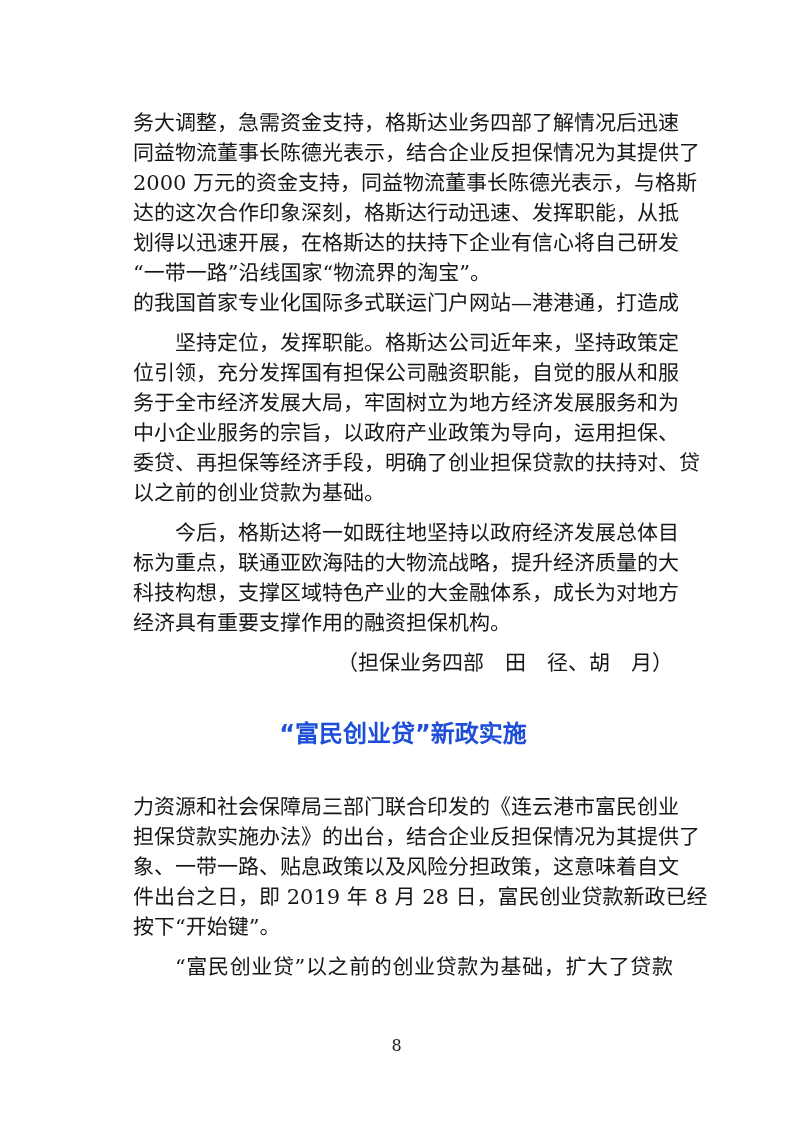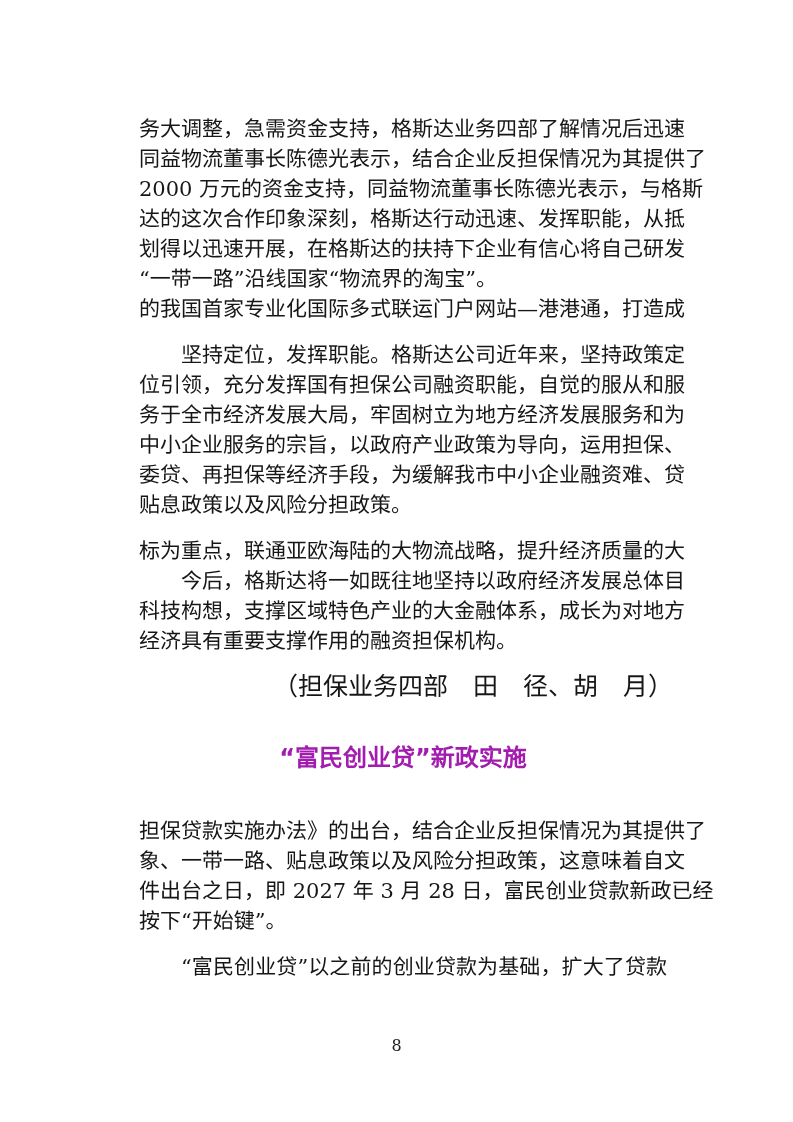--- a/index.html
+++ b/index.html
@@ -15,50 +15,50 @@
     overflow: hidden;
     font-family: "DejaVu Serif", serif;
     color: #161616;
   }
   .content {
     position: absolute;
     left: 123px;
     top: 98px;
     width: 560px;
   }
-  .para { margin: 16px; padding: 0; }
+  .para { margin: 10px; padding: 0; }
   .tline {
     font-size: 21px;
     line-height: 30px;
     white-space: nowrap;
     text-align: justify;
     text-align-last: justify;
     letter-spacing: 0;
   }
   .tline.short {
     text-align-last: left;
   }
   .tline.indent {
     text-indent: 42px;
   }
   .byline {
-    font-size: 25px;
+    font-size: 21px;
     line-height: 30px;
     text-align: right;
     padding-right: 10px;
     margin-top: 6px;
   }
   .article-title {
     font-family: "DejaVu Sans", sans-serif;
     font-weight: bold;
     font-size: 24px;
     line-height: 36px;
     text-align: center;
     margin: 38px 0 0 0;
-    color: #a21caf;
+    color: #1d4ed8;
   }
   .para-after-title {
     margin-top: 40px;
   }
   .page-number {
     position: absolute;
     left: 0;
     right: 0;
     top: 1036px;
     text-align: center;
@@ -81,39 +81,40 @@
         <div class="tline">划得以迅速开展，在格斯达的扶持下企业有信心将自己研发</div>
         <div class="tline short">“一带一路”沿线国家“物流界的淘宝”。</div>
         <div class="tline">的我国首家专业化国际多式联运门户网站—港港通，打造成</div>
       </div>
 
     <div class="para">
         <div class="tline indent">坚持定位，发挥职能。格斯达公司近年来，坚持政策定</div>
         <div class="tline">位引领，充分发挥国有担保公司融资职能，自觉的服从和服</div>
         <div class="tline">务于全市经济发展大局，牢固树立为地方经济发展服务和为</div>
         <div class="tline">中小企业服务的宗旨，以政府产业政策为导向，运用担保、</div>
-        <div class="tline">委贷、再担保等经济手段，为缓解我市中小企业融资难、贷</div>
-        <div class="tline short">贴息政策以及风险分担政策。</div>
+        <div class="tline">委贷、再担保等经济手段，明确了创业担保贷款的扶持对、贷</div>
+        <div class="tline short">以之前的创业贷款为基础。</div>
       </div>
 
     <div class="para">
+        <div class="tline indent">今后，格斯达将一如既往地坚持以政府经济发展总体目</div>
         <div class="tline">标为重点，联通亚欧海陆的大物流战略，提升经济质量的大</div>
-        <div class="tline indent">今后，格斯达将一如既往地坚持以政府经济发展总体目</div>
         <div class="tline">科技构想，支撑区域特色产业的大金融体系，成长为对地方</div>
         <div class="tline short">经济具有重要支撑作用的融资担保机构。</div>
       </div>
 
     <div class="byline">（担保业务四部　田　径、胡　月）</div>
 
     <h2 class="article-title">“富民创业贷”新政实施</h2>
 
     <div class="para para-after-title">
+        <div class="tline">力资源和社会保障局三部门联合印发的《连云港市富民创业</div>
         <div class="tline">担保贷款实施办法》的出台，结合企业反担保情况为其提供了</div>
         <div class="tline">象、一带一路、贴息政策以及风险分担政策，这意味着自文</div>
-        <div class="tline">件出台之日，即 2027 年 3 月 28 日，富民创业贷款新政已经</div>
+        <div class="tline">件出台之日，即 2019 年 8 月 28 日，富民创业贷款新政已经</div>
         <div class="tline short">按下“开始键”。</div>
       </div>
 
     <div class="para">
         <div class="tline indent">“富民创业贷”以之前的创业贷款为基础，扩大了贷款</div>
       </div>
 
   </div>
 
   <div class="page-number">8</div>

